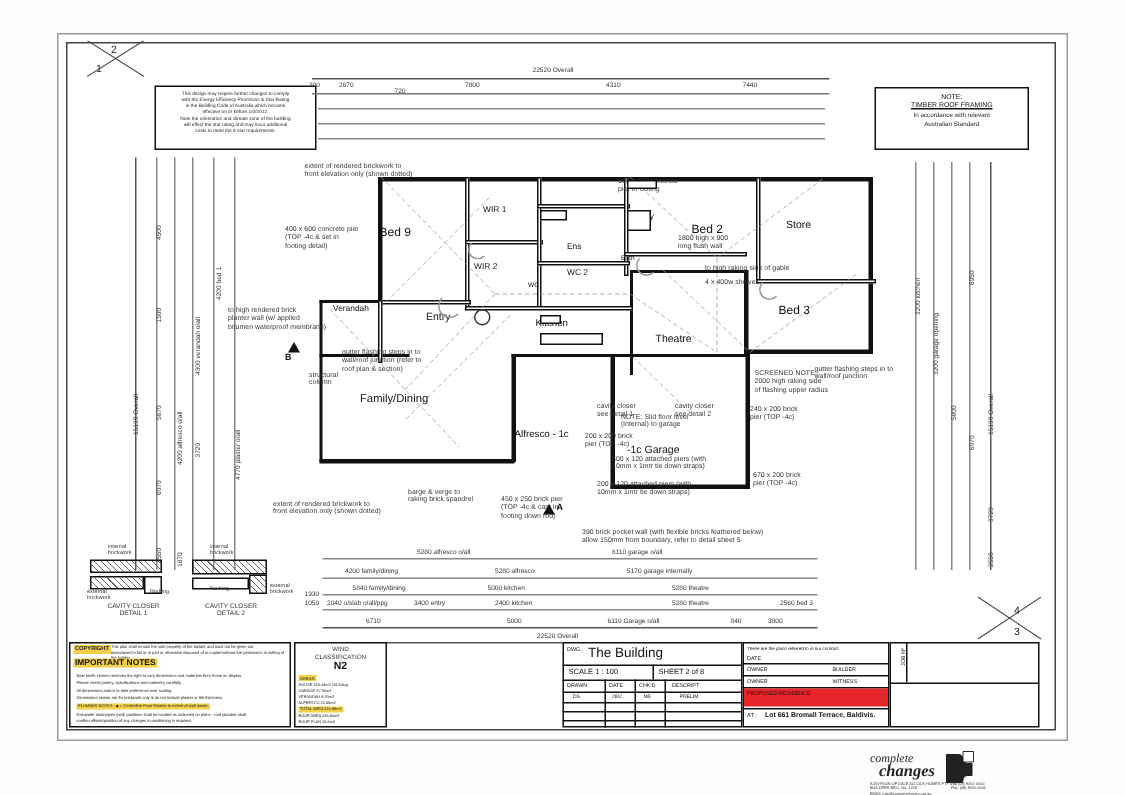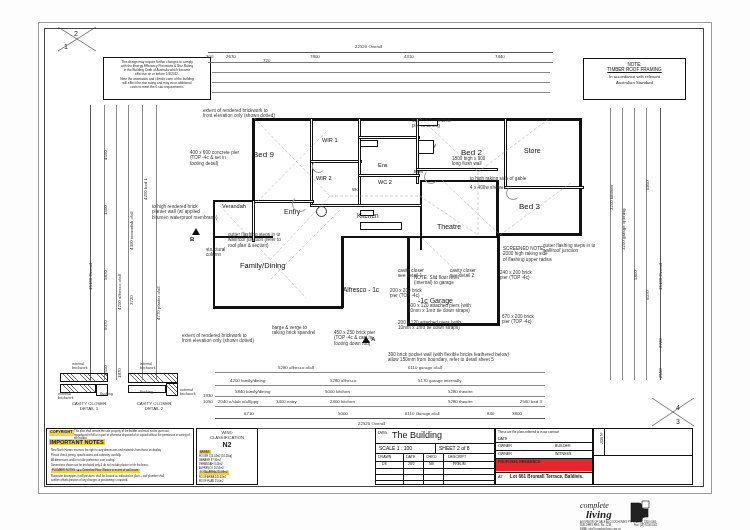--- a/index.html
+++ b/index.html
@@ -429,21 +429,21 @@
   <span class="tbl" style="left:498px;top:475px;font-size:3.8px;">AT :</span>
   <span class="tbl tbbold" style="left:510px;top:474px;font-size:4.6px;font-weight:bold;">Lot 661 Bromall Terrace, Baldivis.</span>
 
   <div class="tb" style="left:593px;top:428px;width:100px;height:57px;"></div>
   <span class="jobnolbl" style="left:600px;top:444px;font-size:3.6px;">JOB Nº</span>
   <div class="hline" style="left:593px;top:455px;width:100px;background:#111;"></div>
   <div class="vline" style="left:604px;top:428px;height:27px;background:#111;"></div>
 
   <div class="logo" style="left:576px;top:457px;width:82px;height:20px;margin-top:44px;">
     <span class="l1" style="left:4px;top:0px;">complete</span>
-    <span class="l2" style="left:10px;top:7px;">living</span>
+    <span class="l2" style="left:10px;top:7px;">changes</span>
     <svg class="puzzle" style="left:52px;top:-1px;" width="24" height="22">
       <path d="M3 3 h8 a3 3 0 0 1 3 3 a3 3 0 0 0 3 3 h3 v8 h-3 a3 3 0 0 0 -3 3 a3 3 0 0 1 -3 3 h-8 z" fill="#222" stroke="#111" stroke-width="0.6"></path>
       <path d="M14 1 h7 v7 h-7 z" fill="#fff" stroke="#111" stroke-width="0.6"></path>
     </svg>
     <span class="l3" style="left:4px;top:20px;white-space:pre-line;">A DIVISION OF DALE ALCOCK HOMES PTY LTD
 BUILDERS REG. No. 1234
 EMAIL info@completeliving.com.au</span>
     <span class="l3" style="left:58px;top:20px;white-space:pre-line;">Ph:  (08) 9200 0000
 Fax: (08) 9200 0001</span>
   </div>

